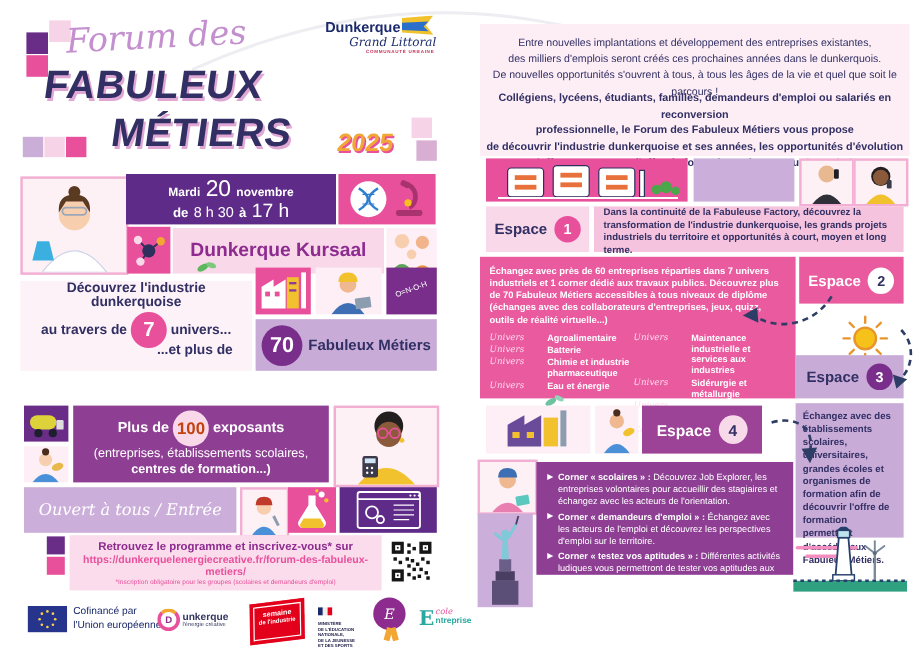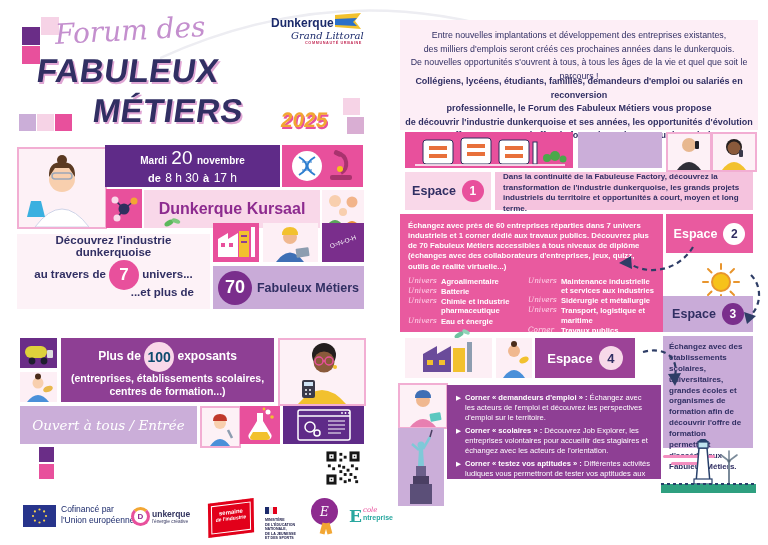--- a/index.html
+++ b/index.html
@@ -13,21 +13,21 @@
   .center{text-align:center;}
   .script{font-family:"DejaVu Serif",serif;font-style:italic;}
   .h1{font-weight:bold;color:#312f63;transform:skewX(-8deg);letter-spacing:.5px;
       text-shadow:2px 2px 0 #e0a6d4;font-size:33px;line-height:1;white-space:nowrap;}
   .circle{display:inline-flex;align-items:center;justify-content:center;border-radius:50%;}
   .espace-lbl{font-weight:bold;display:flex;align-items:center;justify-content:center;gap:6px;}
   .ill{position:absolute;overflow:hidden;}
   .ill svg{display:block;width:100%;height:100%;}
   .pframe{border:2px solid #f2aed3;background:#fdf1f6;}
   .bullet{display:flex;gap:4px;margin-bottom:3px;}
-  .tagrow{display:flex;gap:3px;line-height:1.22;margin-bottom:1px;}
+  .tagrow{display:flex;gap:18px;line-height:1.22;margin-bottom:1px;}
   .tag{font-family:"DejaVu Serif",serif;font-style:italic;color:#ffd9ec;font-size:7.3px;width:30px;flex:none;}
   .uname{font-size:7.6px;font-weight:bold;color:#fff;}
 </style>
 </head>
 <body>
 
 <svg class="abs" style="left:160px;top:0;width:380px;height:60px" viewBox="0 0 380 60">
     <path d="M0,58 Q190,-28 380,42" fill="none" stroke="#ededf2" stroke-width="2.5"></path>
   </svg>
 
@@ -73,21 +73,21 @@
   <div class="abs center" style="left:92px;top:135px;width:175px;height:42px;background:#5f2b88;color:#fff;padding-top:4px;box-sizing:border-box">
     <div style="line-height:18px">
       <span style="font-size:10px;font-weight:bold">Mardi</span>
       <span style="font-size:19px">20</span>
       <span style="font-size:10px;font-weight:bold">novembre</span>
     </div>
     <div style="line-height:14px">
       <span style="font-size:11px;font-weight:bold">de</span>
       <span style="font-size:12px">8 h 30</span>
       <span style="font-size:11px;font-weight:bold">à</span>
-      <span style="font-size:12px">17 h</span>
+      <span style="font-size:16px">17 h</span>
     </div>
   </div>
 
   <div class="ill" style="left:269px;top:135px;width:81px;height:42px;background:#e8509c">
     <svg viewBox="0 0 81 42">
       <circle cx="25" cy="21" r="15" fill="#fff"></circle>
       <path d="M17 12 C27 18 27 24 17 30" fill="none" stroke="#2f7fd0" stroke-width="2"></path>
       <path d="M33 12 C23 18 23 24 33 30" fill="none" stroke="#2f7fd0" stroke-width="2"></path>
       <line x1="20" y1="17" x2="30" y2="17" stroke="#2f7fd0"></line>
         <line x1="20" y1="25" x2="30" y2="25" stroke="#2f7fd0"></line>
@@ -183,24 +183,24 @@
       <path d="M7 30 Q18 16 29 30Z" fill="#4a90d9"></path>
       <circle cx="18" cy="11" r="5.5" fill="#f8cfae"></circle>
       <circle cx="18" cy="4.5" r="3" fill="#4a2c1a"></circle>
       <ellipse cx="28" cy="17" rx="5" ry="3" fill="#e8b84b" transform="rotate(-20 28 17)"></ellipse>
     </svg>
   </div>
 
   <div class="abs center white" style="left:48px;top:328px;width:213px;height:64px;background:#8e3f94;padding-top:4px;box-sizing:border-box">
     <div style="font-size:12px;font-weight:bold">
       <span>Plus de</span>
-      <span class="circle" style="width:30px;height:30px;background:#f9d8e9;color:#0c4a6e;font-size:14px;font-weight:bold;vertical-align:middle">100</span>
+      <span class="circle" style="width:30px;height:30px;background:#f9d8e9;color:#c2410c;font-size:14px;font-weight:bold;vertical-align:middle">100</span>
       <span>exposants</span>
     </div>
-    <div style="font-size:10.5px;font-weight:bold;line-height:13px">(entreprises, établissements scolaires,</div>
+    <div style="font-size:10.5px;font-weight:normal;line-height:13px">(entreprises, établissements scolaires,</div>
     <div style="font-size:10.5px;font-weight:bold;line-height:13px">centres de formation...)</div>
   </div>
 
   <div class="ill pframe" style="left:265px;top:328px;width:84px;height:64px">
     <svg viewBox="0 0 84 64">
       <path d="M18 64 Q42 36 66 64Z" fill="#f2c12e"></path>
       <circle cx="44" cy="15" r="12" fill="#241f1f"></circle>
       <circle cx="44" cy="22" r="10.5" fill="#8a5a3b"></circle>
       <circle cx="39" cy="21" r="4" fill="none" stroke="#e8509c" stroke-width="1.5"></circle>
       <circle cx="49" cy="21" r="4" fill="none" stroke="#e8509c" stroke-width="1.5"></circle>
@@ -246,20 +246,25 @@
       <circle cx="34" cy="27" r="3" fill="none" stroke="#fff" stroke-width="1.5"></circle>
       <line x1="45" y1="15" x2="62" y2="15" stroke="#fff"></line>
         <line x1="45" y1="19" x2="62" y2="19" stroke="#fff"></line>
         <line x1="45" y1="23" x2="62" y2="23" stroke="#fff"></line>
         <line x1="45" y1="27" x2="58" y2="27" stroke="#fff"></line>
     </svg>
   </div>
 
   <div class="sq" style="left:26px;top:437px;width:15px;height:15px;background:#6a2d87"></div>
   <div class="sq" style="left:26px;top:454px;width:15px;height:15px;background:#e8509c"></div>
+  <div class="abs center" style="left:45px;top:436px;width:260px;height:46px;background:#fbdcec;padding-top:4px;box-sizing:border-box">
+    <div style="font-size:9.5px;font-weight:bold;color:#8d2b8f">Retrouvez le programme et inscrivez-vous* sur</div>
+    <div style="font-size:8.8px;font-weight:bold;color:#e8509c">https://dunkerquelenergiecreative.fr/forum-des-fabuleux-metiers/</div>
+    <div style="font-size:5.5px;color:#e8509c;margin-top:2px">*Inscription obligatoire pour les groupes (scolaires et demandeurs d'emploi)</div>
+  </div>
   <div class="ill" style="left:310px;top:438px;width:40px;height:40px;background:#fff;padding:2px;box-sizing:border-box">
     <svg viewBox="0 0 25 25">
       <g fill="#161616">
         <rect x="1" y="1" width="7" height="7"></rect>
           <rect x="17" y="1" width="7" height="7"></rect>
           <rect x="1" y="17" width="7" height="7"></rect>
         <rect x="10" y="2" width="2" height="2"></rect>
           <rect x="13" y="4" width="2" height="2"></rect>
           <rect x="10" y="6" width="2" height="2"></rect>
         <rect x="2" y="10" width="2" height="2"></rect>
@@ -532,25 +537,25 @@
       <circle cx="23" cy="17" r="3.5" fill="#7fc9d8"></circle>
       <line x1="25" y1="21" x2="32" y2="9" stroke="#7fc9d8" stroke-width="2.5"></line>
       <line x1="32" y1="9" x2="34" y2="2" stroke="#4a3f63" stroke-width="1.5"></line>
       <line x1="21" y1="22" x2="14" y2="16" stroke="#7fc9d8" stroke-width="2.5"></line>
     </svg>
   </div>
 
   <div class="abs" style="left:52px;top:370px;width:214px;height:94px;background:#8e3f94;padding:8px 9px;box-sizing:border-box">
     <div class="bullet">
       <span style="color:#fff;font-size:6.5px;line-height:10px">▶</span>
-      <span class="white" style="font-size:7.6px;line-height:1.32"><b>Corner « demandeurs d'emploi » :</b><span> Échangez avec les acteurs de l'emploi et découvrez les perspectives d'emploi sur le territoire.</span></span>
+      <span class="white" style="font-size:7.6px;line-height:1.32"><b>Corner « scolaires » :</b><span> Découvrez Job Explorer, les entreprises volontaires pour accueillir des stagiaires et échangez avec les acteurs de l'orientation.</span></span>
     </div>
     <div class="bullet">
       <span style="color:#fff;font-size:6.5px;line-height:10px">▶</span>
-      <span class="white" style="font-size:7.6px;line-height:1.32"><b>Corner « scolaires » :</b><span> Découvrez Job Explorer, les entreprises volontaires pour accueillir des stagiaires et échangez avec les acteurs de l'orientation.</span></span>
+      <span class="white" style="font-size:7.6px;line-height:1.32"><b>Corner « demandeurs d'emploi » :</b><span> Échangez avec les acteurs de l'emploi et découvrez les perspectives d'emploi sur le territoire.</span></span>
     </div>
     <div class="bullet">
       <span style="color:#fff;font-size:6.5px;line-height:10px">▶</span>
       <span class="white" style="font-size:7.6px;line-height:1.32"><b>Corner « testez vos aptitudes » :</b><span> Différentes activités ludiques vous permettront de tester vos aptitudes aux Fabuleux Métiers !</span></span>
     </div>
   </div>
 
   <svg class="abs" style="left:266px;top:424px;width:95px;height:58px" viewBox="0 0 95 58">
     <rect x="2" y="16" width="52" height="3" rx="1.5" fill="#f48ec0"></rect>
     <rect x="10" y="23" width="38" height="3" rx="1.5" fill="#f48ec0"></rect>

